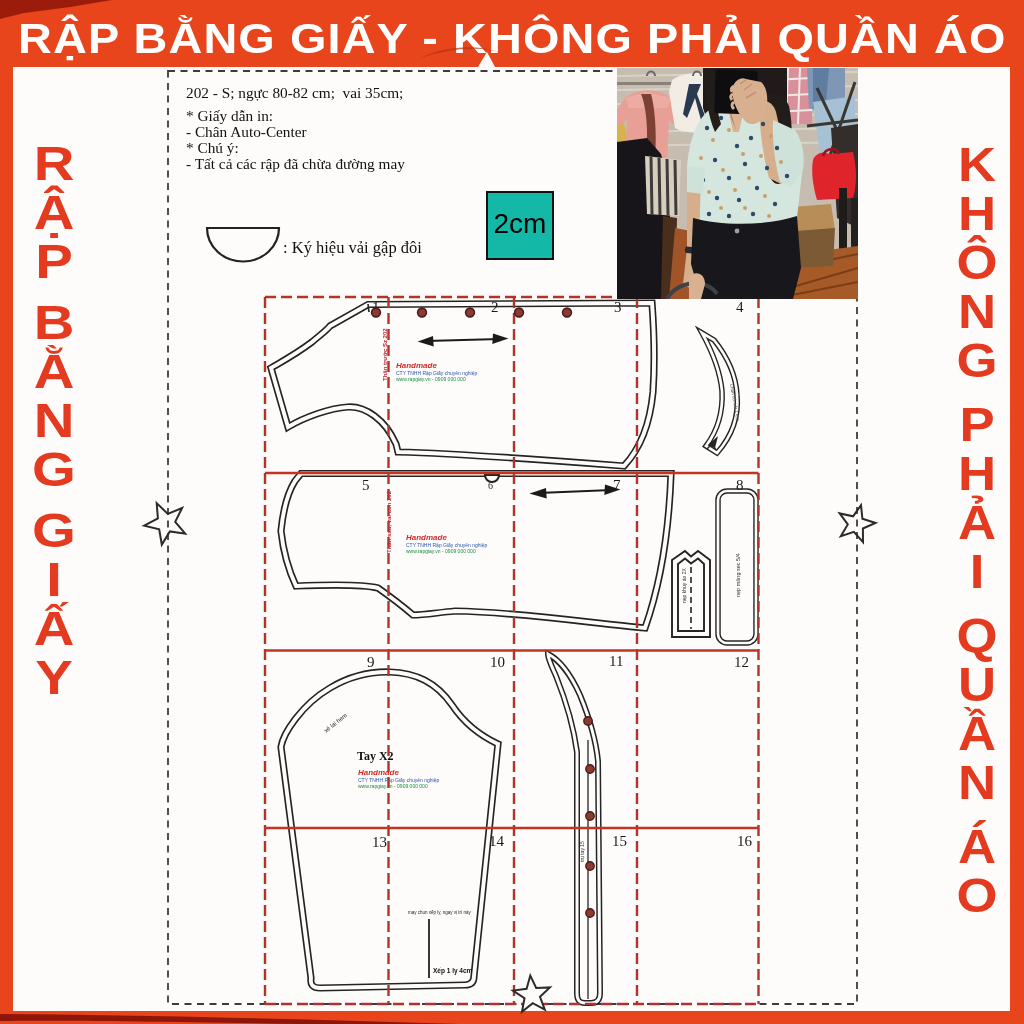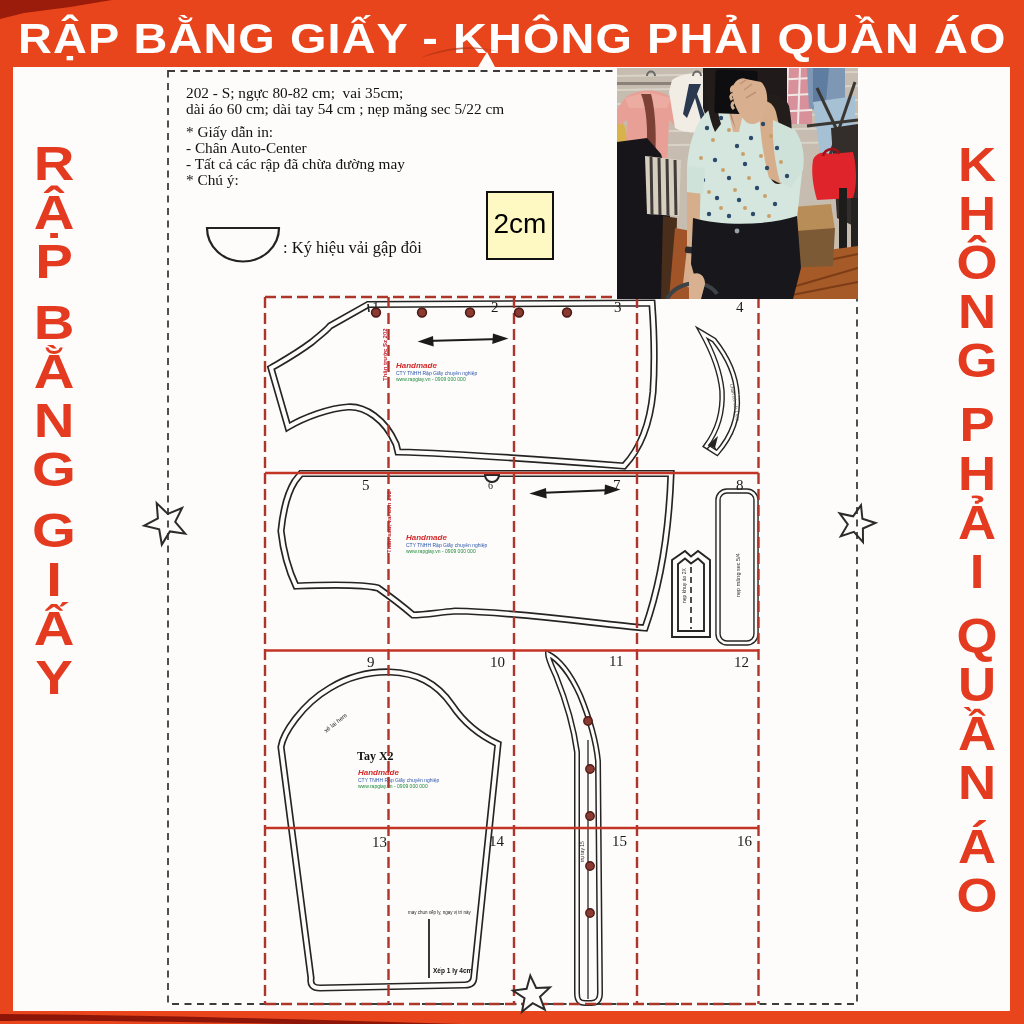--- a/index.html
+++ b/index.html
@@ -6,21 +6,21 @@
 #panel{position:absolute;left:13px;top:67px;width:997px;height:944px;background:#fdfcfa;}
 #banner{position:absolute;left:0;top:0;width:1024px;height:67px;color:#fff;font-weight:bold;font-size:42px;line-height:78px;text-align:center;white-space:nowrap;letter-spacing:1px;}
 #banner span{display:inline-block;transform:scaleX(1.115);transform-origin:center;}
 .vword{position:absolute;color:#e43a20;font-weight:bold;font-size:49px;text-align:center;}
 .vword div{height:49px;line-height:49px;transform:scaleX(1.15);}
 .vword .gap{height:12px;}
 #vright div{height:49px;line-height:49px;transform:scaleX(1.1);}
 #vright .gap{height:15px;}
 #vright{font-size:48px;}
 #info{position:absolute;left:186px;top:85px;font-family:"Liberation Serif",serif;font-size:15.3px;line-height:16px;color:#111;}
-#box2cm{position:absolute;left:486px;top:191px;width:64px;height:65px;border:2.5px solid #111;background:#fef9c3;text-align:center;line-height:62px;font-size:28px;color:#000;}
+#box2cm{position:absolute;left:486px;top:191px;width:64px;height:65px;border:2.5px solid #111;background:#14b8a6;text-align:center;line-height:62px;font-size:28px;color:#000;}
 #svgmain{position:absolute;left:0;top:0;}
 </style></head>
 <body>
 <div id="canvas">
 
 <div id="panel"></div>
 
 <div id="banner"><span>RẬP BẰNG GIẤY - KHÔNG PHẢI QUẦN ÁO</span></div>
 
 <div class="vword" style="left:31px;top:139px;width:46px;">
@@ -55,26 +55,25 @@
       <div>U</div>
       <div>Ầ</div>
       <div>N</div>
       <div class="gap"></div>
       <div>Á</div>
       <div>O</div>
 </div>
 
 <div id="info">
 <div>202 - S; ngực 80-82 cm;&nbsp; vai 35cm;</div>
-<div>dài áo 60 cm; dài tay 54 cm ; nẹp măng sec 5/22 cm</div>
 <div style="height:7px;"></div>
 <div>* Giấy dẫn in:</div>
 <div>- Chân Auto-Center</div>
+<div>* Chú ý:</div>
 <div>- Tất cả các rập đã chừa đường may</div>
-<div>* Chú ý:</div>
 </div>
 
 <div id="box2cm">2cm</div>
 <svg id="svgmain" width="1024" height="1024" viewBox="0 0 1024 1024">
 
 <path d="M207,228 A36,33.5 0 0 0 279,228 Z" fill="#fdfcfa" stroke="#222" stroke-width="2.2"></path>
 
 <text x="283" y="253" font-family="Liberation Serif" font-size="16.5" fill="#111">: Ký hiệu vải gập đôi</text>
 
 <rect x="168" y="71" width="689" height="933" fill="none" stroke="#3c3c3c" stroke-width="1.8" stroke-dasharray="7 5.5"></rect>

